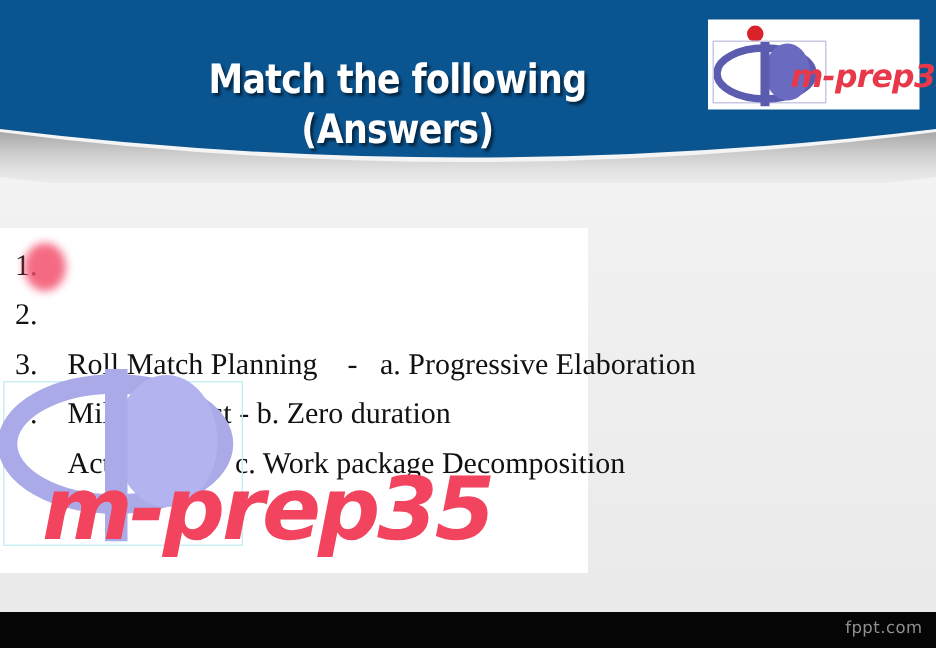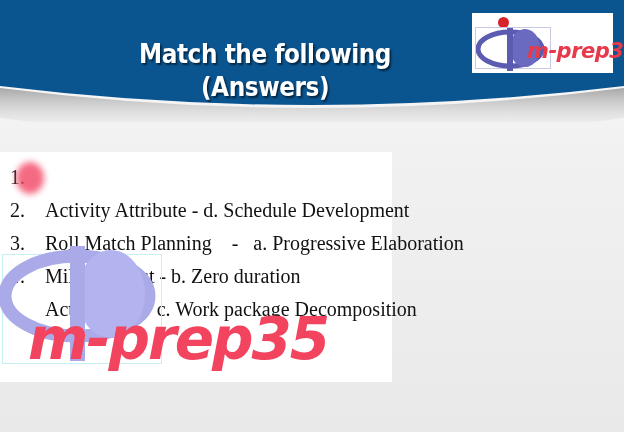--- a/index.html
+++ b/index.html
@@ -248,21 +248,20 @@
       </svg>
       <div class="wordmark">m-prep35</div>
     </div>
   </div>
 
   <div class="content-panel"></div>
 
   <ul class="answers">
     <li>
       <span class="num">1.</span>
-      <span class="txt">Activity Attribute - d. Schedule Development</span>
     </li>
     <li>
       <span class="num">2.</span>
       <span class="txt">Roll Match Planning    -   a. Progressive Elaboration</span>
     </li>
     <li>
       <span class="num">3.</span>
       <span class="txt">Milestone list - b. Zero duration</span>
     </li>
     <li>
@@ -276,14 +275,17 @@
   <div class="watermark">
     <div class="wbox"></div>
     <svg class="wmark" viewBox="0 0 190 115" xmlns="http://www.w3.org/2000/svg">
       <ellipse cx="95" cy="50" rx="72" ry="40" fill="none" stroke="#aaaae8" stroke-width="13"></ellipse>
       <path d="M95,48 a34,44 0 1,1 0,0.1 Z" fill="#b3b3ef"></path>
       <rect x="88" y="0" width="15" height="115" fill="#aaaae8"></rect>
     </svg>
     <div class="wword">m-prep35</div>
   </div>
 
+  <div class="footer-bar">
+    <span class="footer-credit">fppt.com</span>
+  </div>
 
 </div>
 
 </body></html>

